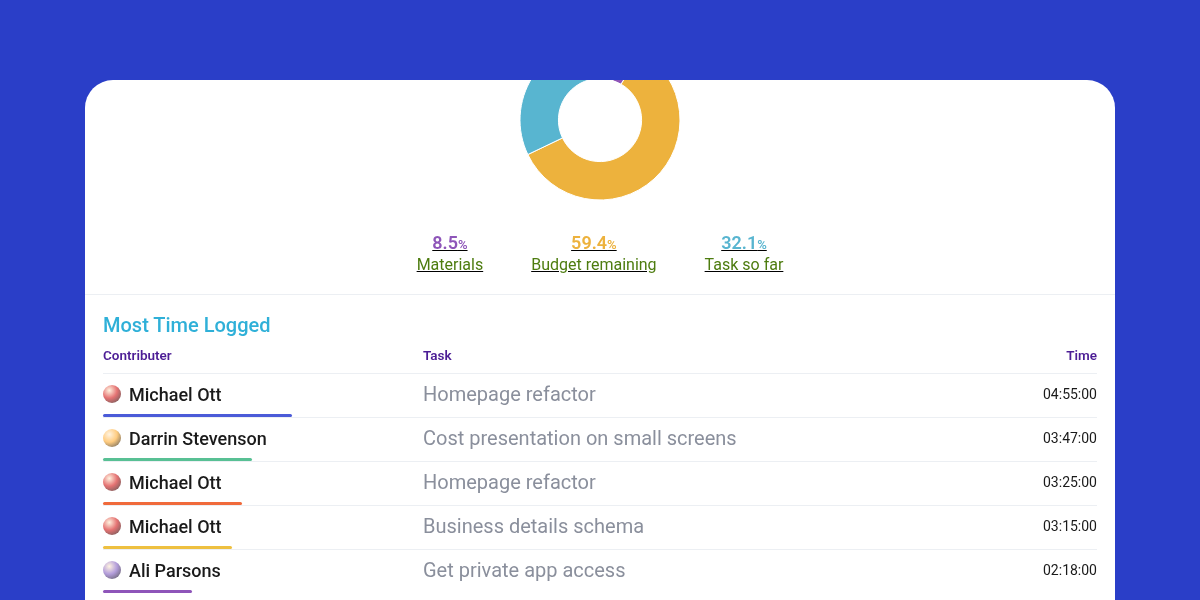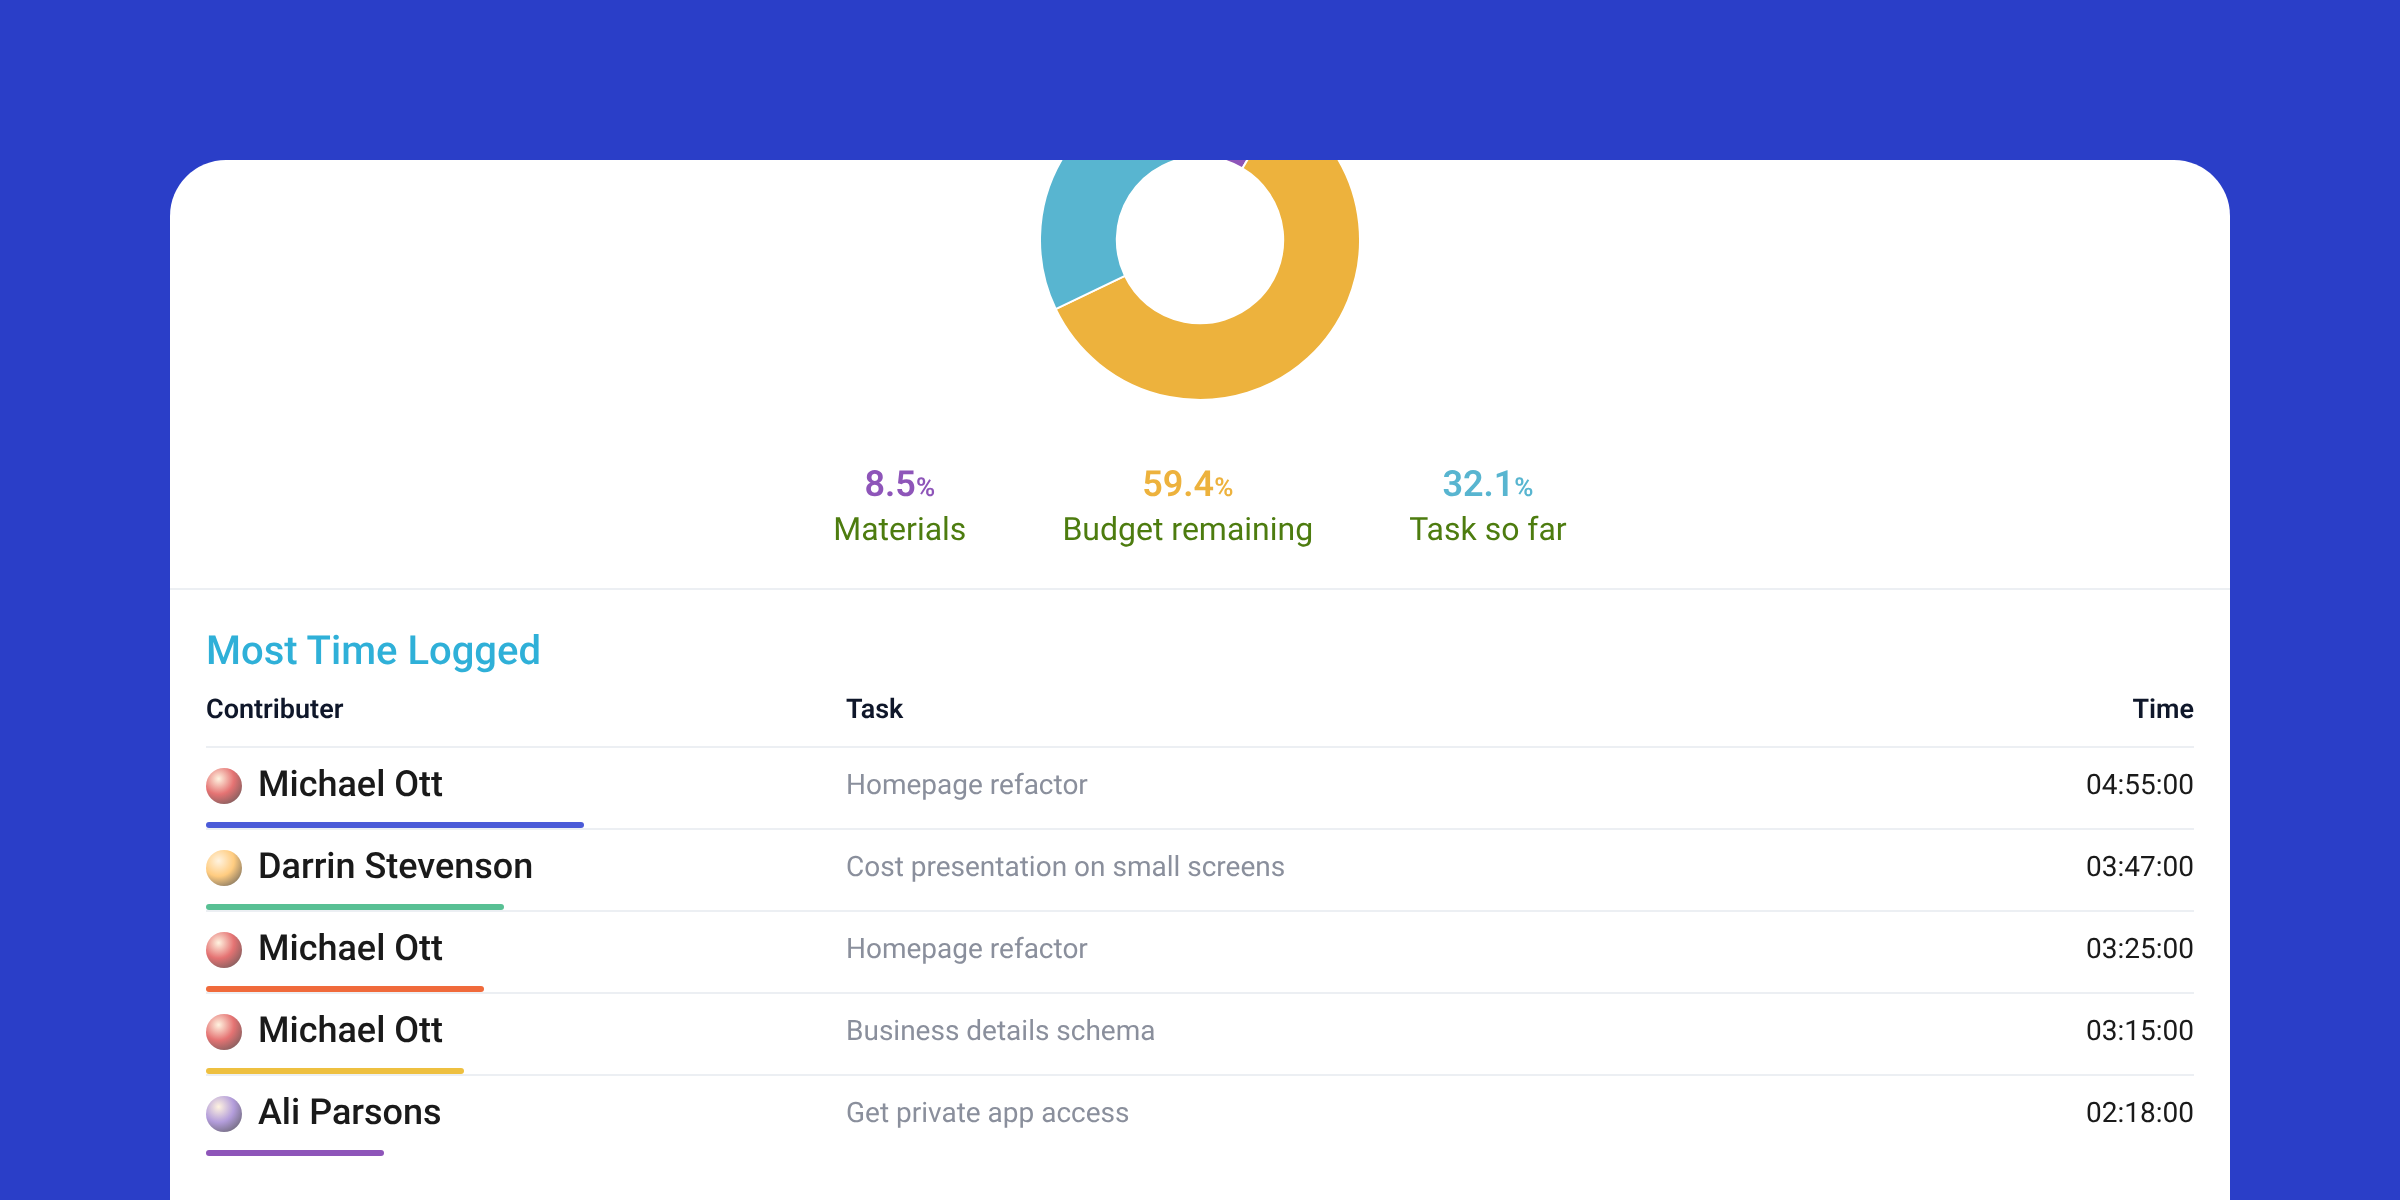--- a/index.html
+++ b/index.html
@@ -29,20 +29,21 @@
     padding-top: 0;
   }
   .donut {
     margin-top: -60px;
   }
   .legend {
     display: flex;
     gap: 48px;
     margin-top: 12px;
     padding-bottom: 20px;
+    text-decoration: underline;
   }
   .legend-item {
     text-align: center;
   }
   .legend-value {
     font-size: 18px;
     font-weight: 600;
   }
   .legend-value .pct {
     font-size: 13px;
@@ -62,21 +63,21 @@
   .section-title {
     color: #2fb0d8;
     font-size: 20px;
     font-weight: 500;
     margin-bottom: 10px;
   }
   .thead {
     display: flex;
     font-size: 13.5px;
     font-weight: 600;
-    color: #0f172a;
+    color: #4c1d95;
     padding-bottom: 10px;
   }
   .col-contrib { width: 320px; }
   .col-task { flex: 1; }
   .col-time { width: 90px; text-align: right; }
   .row {
     border-top: 1px solid #eceff3;
     padding: 8px 0 0 0;
     position: relative;
   }
@@ -96,21 +97,21 @@
   .contrib {
     width: 320px;
     display: flex;
     align-items: center;
     font-size: 18px;
     color: #1a1a1a;
     font-weight: 500;
   }
   .task {
     flex: 1;
-    font-size: 14px;
+    font-size: 20px;
     color: #8a8f9c;
   }
   .time {
     width: 90px;
     text-align: right;
     font-size: 14px;
     color: #1a1a1a;
   }
   .bar {
     height: 3px;

